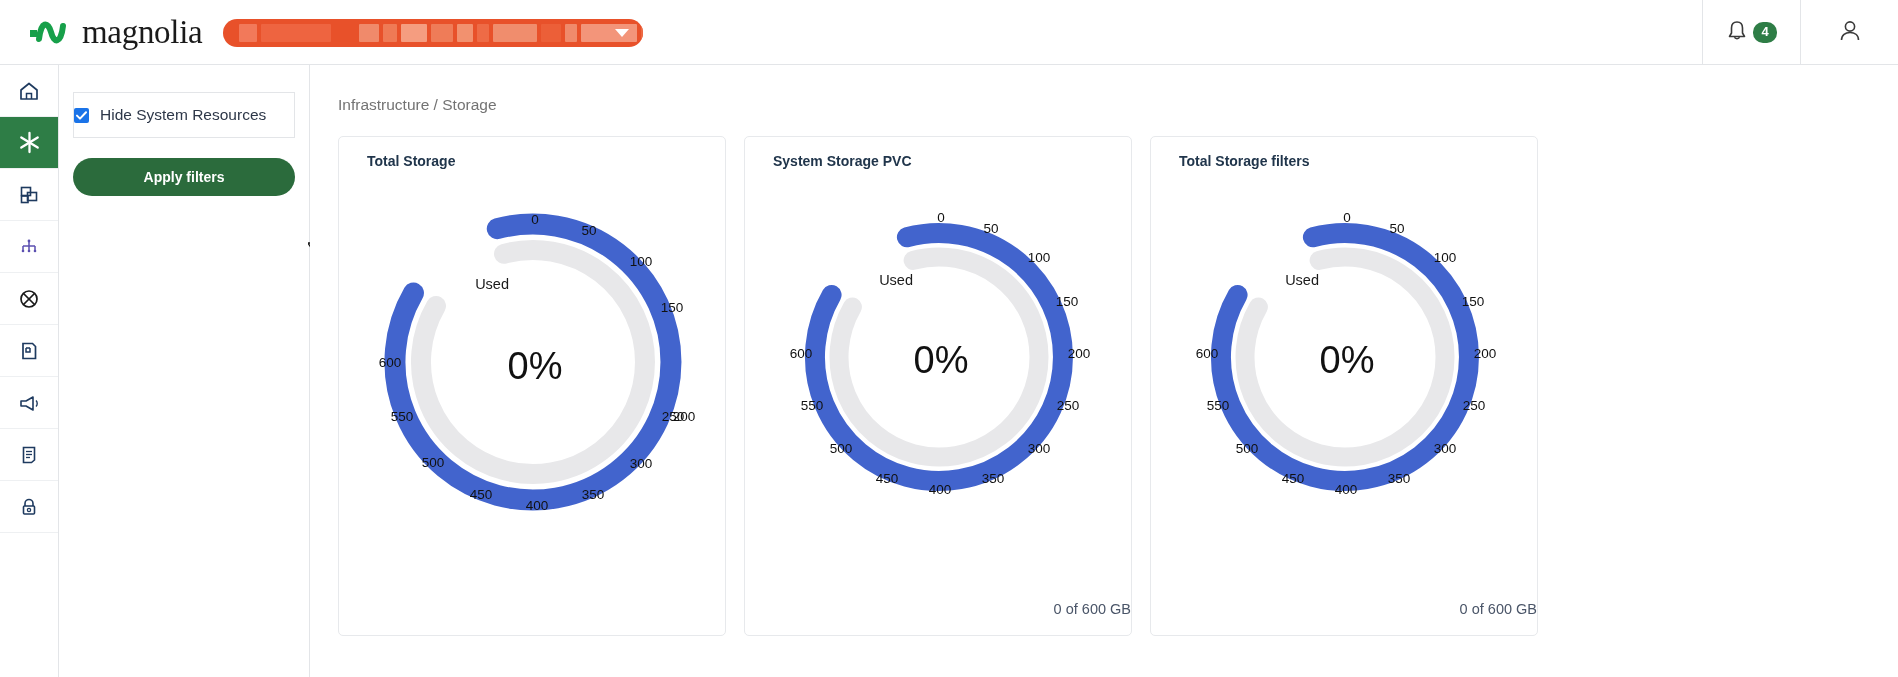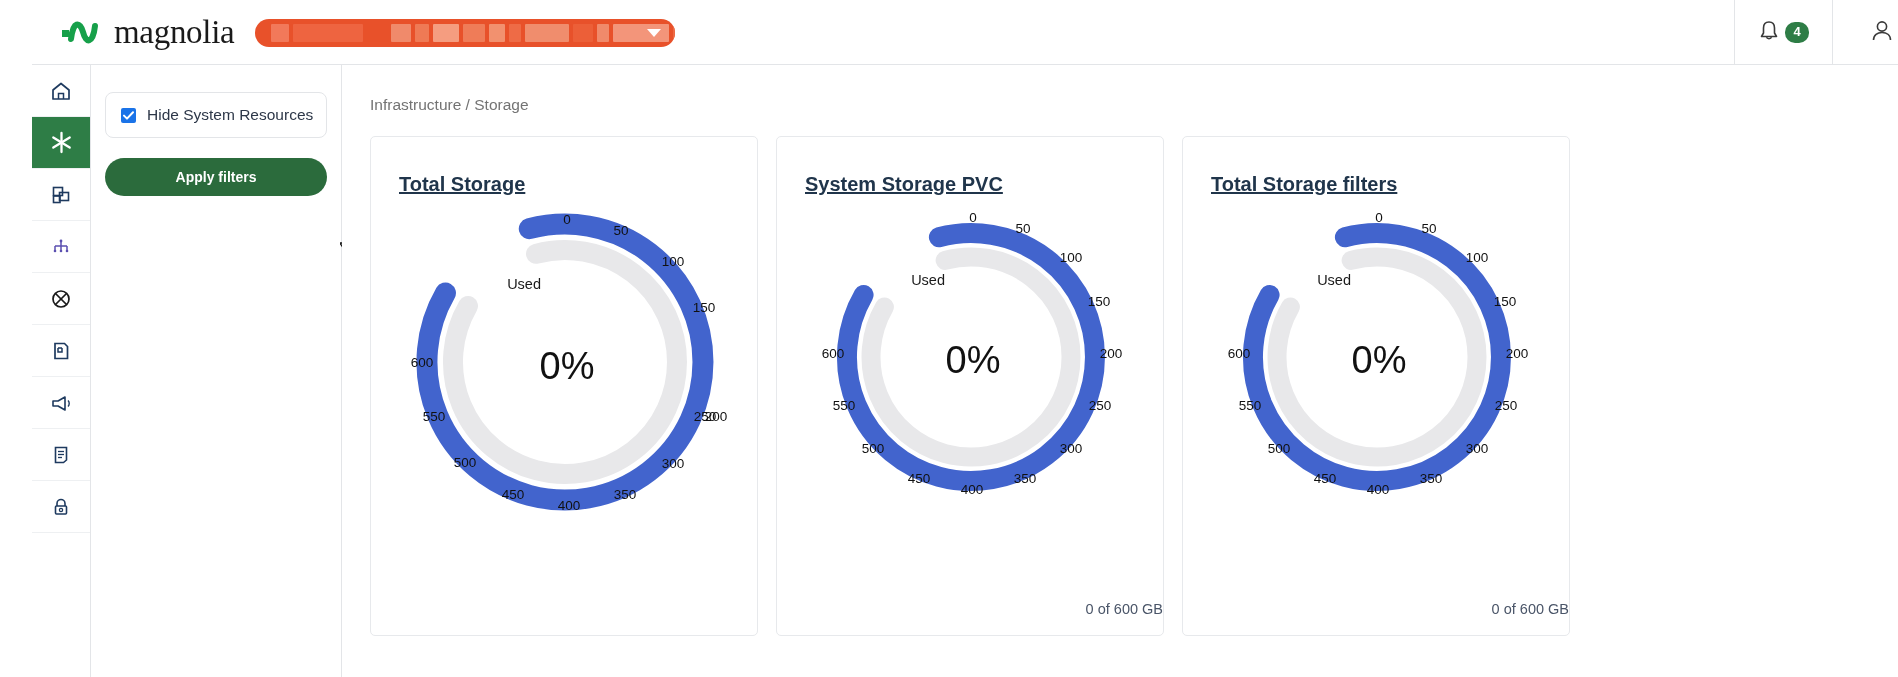--- a/index.html
+++ b/index.html
@@ -2,21 +2,21 @@
 <html><head>
 <meta charset="utf-8">
 <style>
   * { margin:0; padding:0; box-sizing:border-box; }
   html, body {
     width:1898px; height:677px;
     background:#ffffff;
     font-family:"Liberation Sans", sans-serif;
     overflow:hidden;
   }
-  .app { position:relative; width:1590px; height:677px;margin-left:32px; }
+  .app { position:relative; width:1590px; height:677px; }
 
   
   .topbar {
     position:absolute; top:0; left:0; width:1898px; height:65px;
     background:#fff; border-bottom:1px solid #e3e5e8;
     display:flex; align-items:center;
   }
   .brand { display:flex; align-items:center; margin-left:30px; }
   .brand-mark { width:46px; height:30px; }
   .brand-text {
@@ -61,22 +61,22 @@
   .side-item.active { background:#2e7d46; }
   .side-item svg { display:block; }
 
   
   .filterpanel {
     position:absolute; left:59px; top:65px; width:251px; height:612px;
     background:#fff; border-right:1px solid #e3e5e8;
   }
   .filter-card {
     position:absolute; left:14px; top:27px; width:222px; height:46px;
-    border:1px solid #e3e5e8; border-radius:8px; background:#fff;
-    display:flex; align-items:center; padding-left:15px;
+    border:1px solid #e3e5e8; border-radius:0; background:#fff;
+    display:flex; align-items:center; 
   }
   .cb {
     width:15px; height:15px; border-radius:2px; background:#1a73e8;
     display:flex; align-items:center; justify-content:center; flex:0 0 auto;
     cursor:pointer;
   }
   .cb svg { display:block; }
   .cb-label { font-size:15.5px; color:#2d3748; margin-left:11px; white-space:nowrap; }
   .apply-btn {
     position:absolute; left:14px; top:93px; width:222px; height:38px;
@@ -94,22 +94,22 @@
   .breadcrumb {
     position:absolute; left:28px; top:31px;
     font-size:15.5px; color:#737373;
   }
   .cards { position:absolute; left:28px; top:71px; display:flex; gap:18px; }
   .card {
     width:388px; height:500px; border:1px solid #e7e9ec; border-radius:5px;
     background:#fff; position:relative;
   }
   .card-title {
-    position:absolute; left:28px; top:36px;
-    font-size:20px; font-weight:bold; color:#20354b;text-decoration:underline;
+    position:absolute; left:28px; top:16px;
+    font-size:14px; font-weight:bold; color:#20354b;
   }
   .gauge-wrap { position:absolute; left:0; top:50px; width:388px; height:380px; }
   .gauge-svg { display:block; margin:0 auto; }
   .tick { font-size:13.5px; fill:#111; font-family:"Liberation Sans", sans-serif; }
   .usedlbl { font-size:14.5px; fill:#1a1a1a; font-family:"Liberation Sans", sans-serif; }
   .pctlbl { font-size:38px; fill:#111; font-family:"Liberation Sans", sans-serif; }
   .card-footer {
     position:absolute; bottom:18px; left:0; width:100%;
     text-align:right; font-size:14.5px; color:#4a5568;
   }

